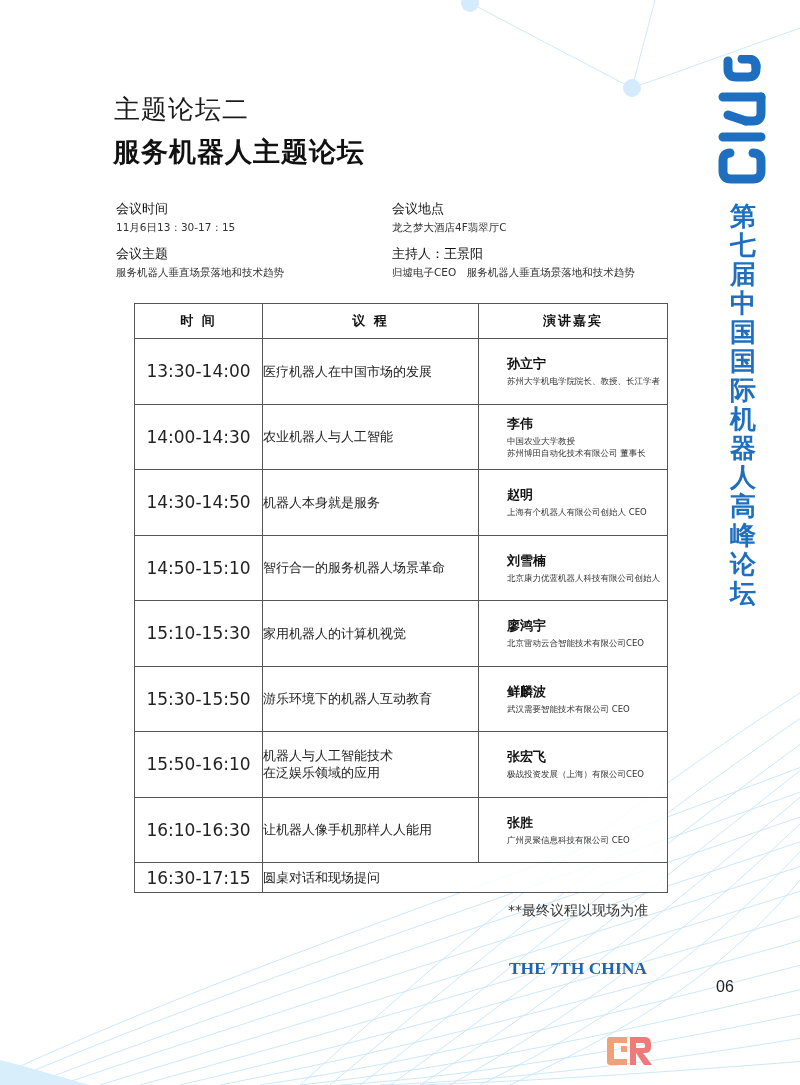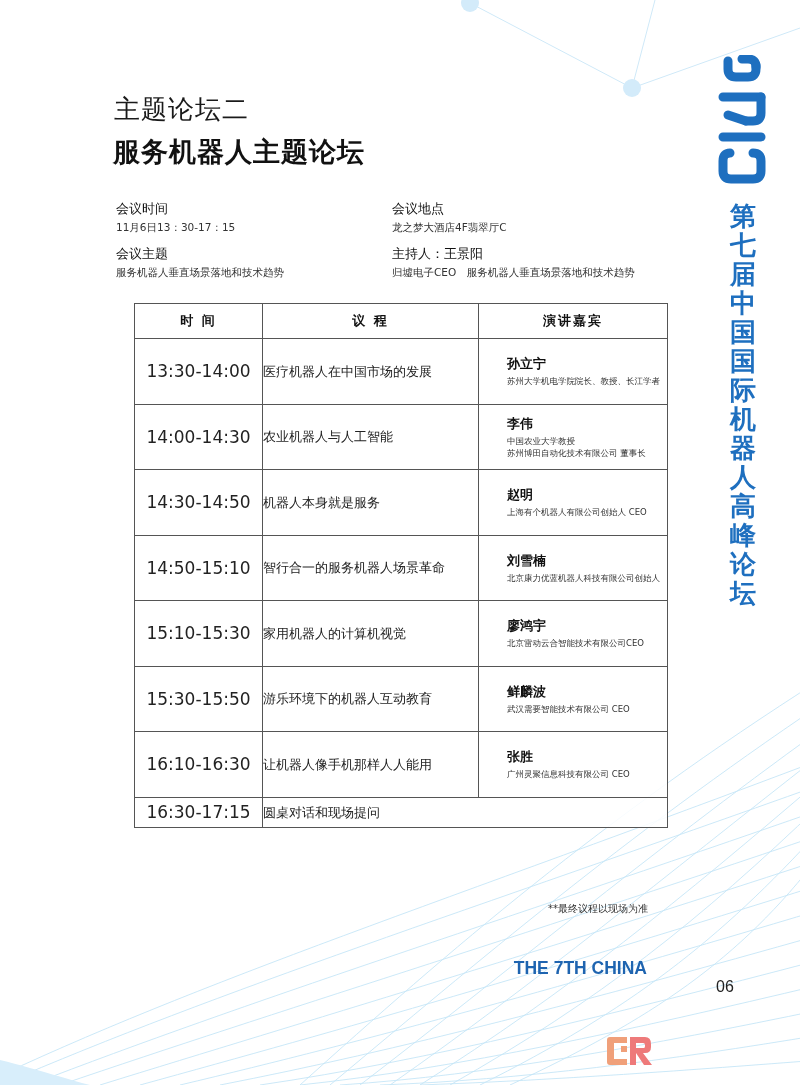--- a/index.html
+++ b/index.html
@@ -19,23 +19,23 @@
   .agenda th, .agenda td { border: 1.3px solid #555; }
   .agenda th { height: 35px; font-size: 13px; font-weight: 700; color: #111; text-align: center; letter-spacing: 2px; }
   .agenda td.time { width: 128px; text-align: center; font-size: 17px; color: #222; }
   .agenda td.topic { width: 216px; padding-left: 0; font-size: 13px; color: #222; line-height: 17px; }
   .agenda td.spk { padding-left: 28px; }
   .agenda tr.row td { height: 65.5px; }
   .agenda tr.row-last td { height: 30px; }
   .spk .name { font-size: 13px; font-weight: 700; color: #111; margin-bottom: 2px; }
   .spk .role { font-size: 8.5px; color: #333; line-height: 12px; }
 
-  .note { position: absolute; right: 152px; top: 902px; font-size: 10px; color: #333; z-index: 2; }
-
-  .footer-en { position: absolute; right: 153px; top: 958px; text-align: right; font-family: Liberation Sans, sans-serif; font-weight: 700; color: #1e64b0; font-size: 17.5px; line-height: 20px; z-index: 2; }
+  .note { position: absolute; right: 152px; top: 902px; font-size: 14px; color: #333; z-index: 2; }
+
+  .footer-en { position: absolute; right: 153px; top: 958px; text-align: right; font-family: Liberation Serif, serif; font-weight: 700; color: #1e64b0; font-size: 17.5px; line-height: 20px; z-index: 2; }
   .page-num { position: absolute; left: 716px; top: 978px; font-size: 16px; color: #222; z-index: 2; font-family: "Liberation Sans", sans-serif; }
 
   .cirs-logo { position: absolute; left: 718px; top: 55px; width: 48px; height: 130px; z-index: 2; }
   .vertical-title { position: absolute; left: 725px; top: 202px; width: 36px; z-index: 2; color: #1e6fbf; font-weight: 700; font-size: 26px; line-height: 29px; text-align: center; }
   .vertical-title span { display: block; }
 
   .cr-logo { position: absolute; left: 605px; top: 1036px; width: 50px; height: 30px; z-index: 2; }
 </style>
 </head>
 <body>
@@ -146,20 +146,31 @@
     </tr>
     <tr class="row">
       <td class="time">15:30-15:50</td>
       <td class="topic">游乐环境下的机器人互动教育</td>
       <td class="spk">
         <div class="name">鲜麟波</div>
         <div class="role">武汉需要智能技术有限公司  CEO</div>
       </td>
     </tr>
     <tr class="row">
+      <td class="time">15:50-16:10</td>
+      <td class="topic">
+        <div>机器人与人工智能技术</div>
+        <div>在泛娱乐领域的应用</div>
+      </td>
+      <td class="spk">
+        <div class="name">张宏飞</div>
+        <div class="role">极战投资发展（上海）有限公司CEO</div>
+      </td>
+    </tr>
+    <tr class="row">
       <td class="time">16:10-16:30</td>
       <td class="topic">让机器人像手机那样人人能用</td>
       <td class="spk">
         <div class="name">张胜</div>
         <div class="role">广州灵聚信息科技有限公司  CEO</div>
       </td>
     </tr>
     <tr class="row-last">
       <td class="time">16:30-17:15</td>
       <td class="topic" colspan="2">圆桌对话和现场提问</td>

